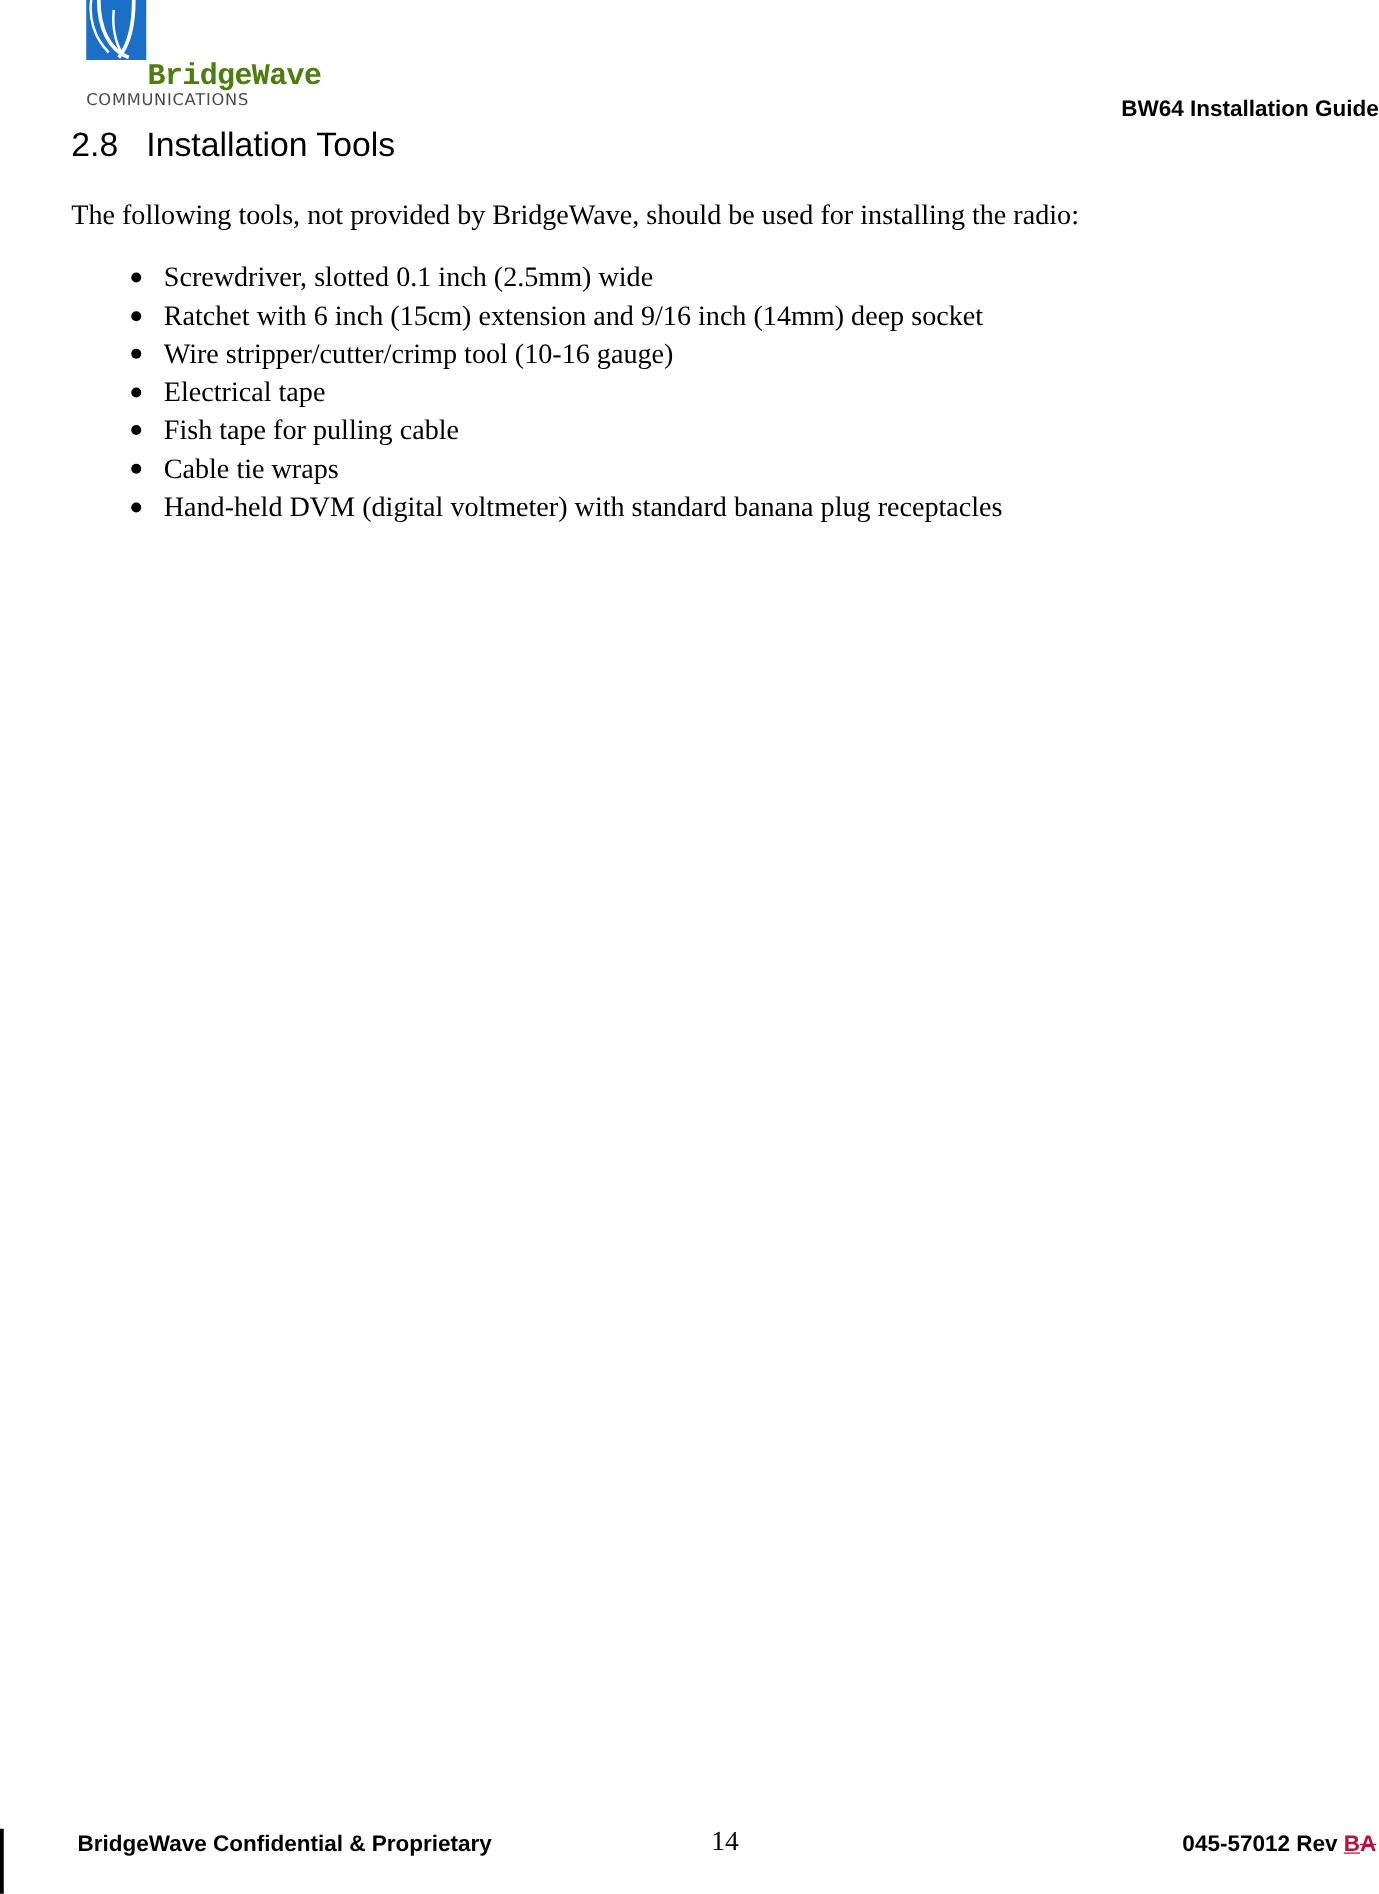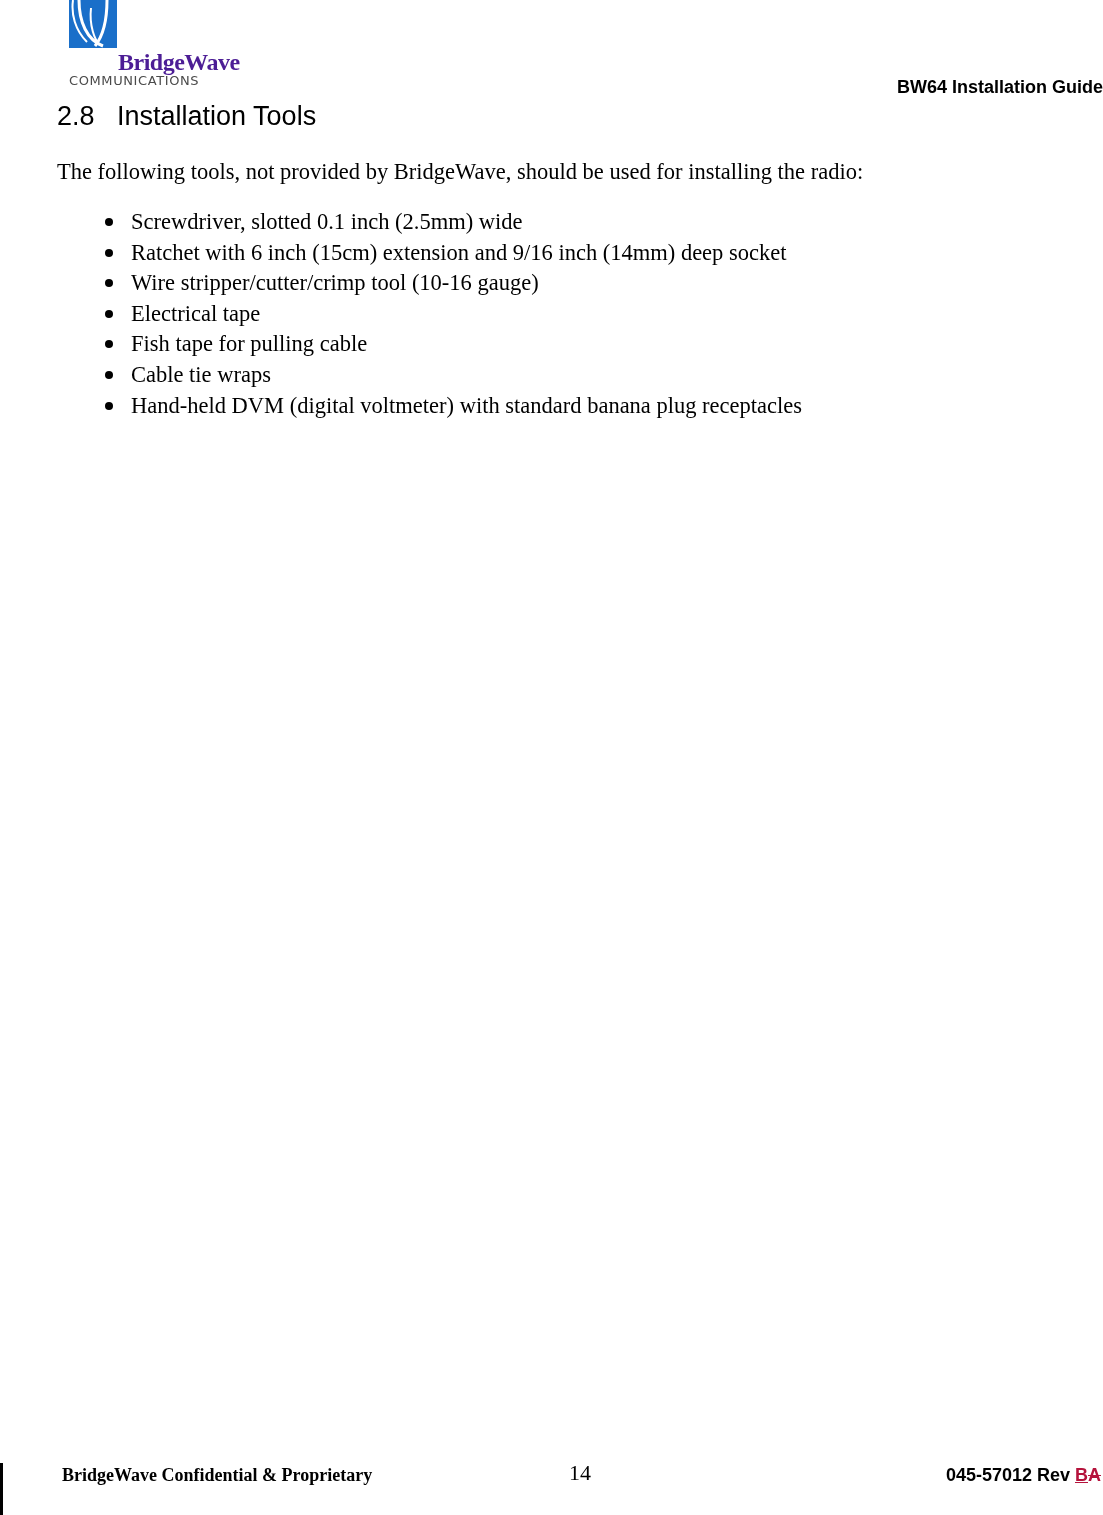--- a/index.html
+++ b/index.html
@@ -27,24 +27,24 @@
       top: 0;
       width: 48px;
       height: 48px;
       background: #1a6fc9;
       overflow: hidden;
     }
     .logo-wordmark {
       position: absolute;
       left: 50px;
       top: 48px;
-      font-family: Liberation Serif, serif;
+      font-family: Liberation Mono, monospace;
       font-weight: bold;
       font-size: 24px;
-      color: #4c1d95;
+      color: #4d7c0f;
       letter-spacing: -0.5px;
       line-height: 28px;
     }
     .logo-sub {
       position: absolute;
       left: 1px;
       top: 76px;
       font-family: "DejaVu Sans", sans-serif;
       font-size: 13px;
       color: #4a4a4a;
@@ -119,21 +119,21 @@
       left: 0;
       top: 1463px;
       width: 3px;
       height: 52px;
       background: #000;
     }
     .footer-left {
       position: absolute;
       left: 62px;
       top: 1464px;
-      font-family: Liberation Serif, serif;
+      font-family: Liberation Sans, sans-serif;
       font-weight: bold;
       font-size: 18px;
       line-height: 22px;
       white-space: nowrap;
     }
     .page-number {
       position: absolute;
       left: 569px;
       top: 1460px;
       font-family: "Liberation Serif", serif;

